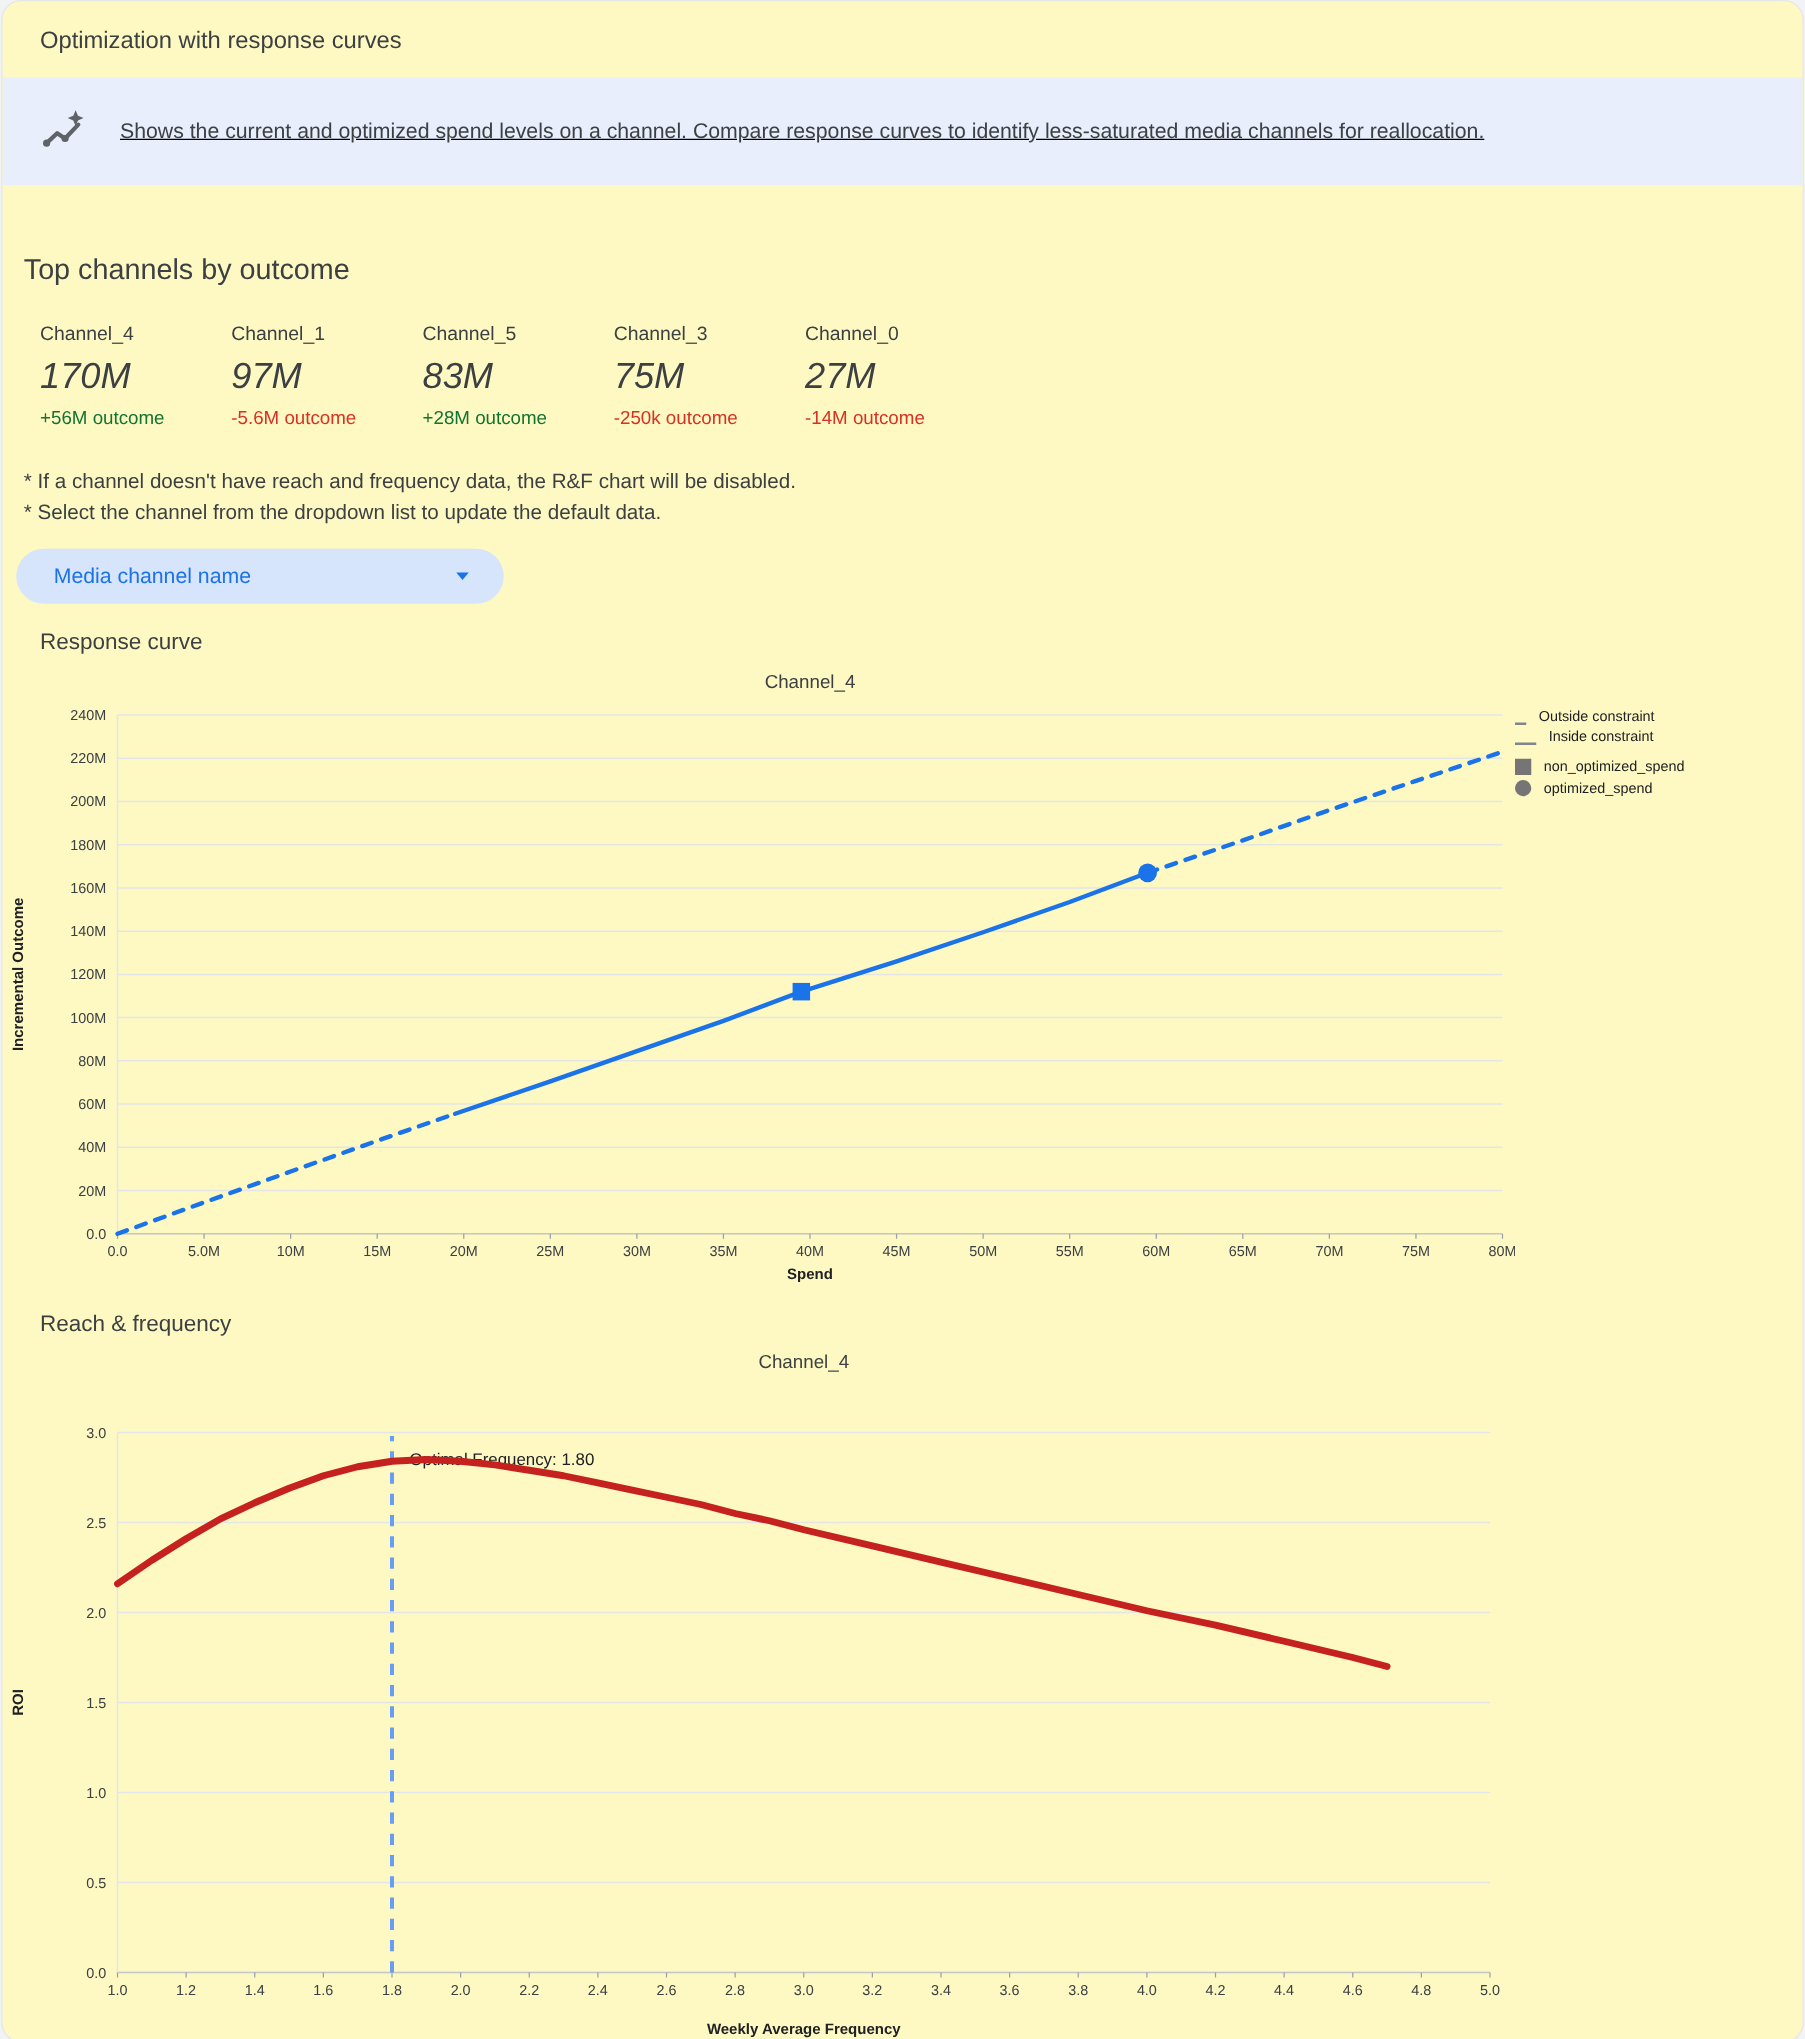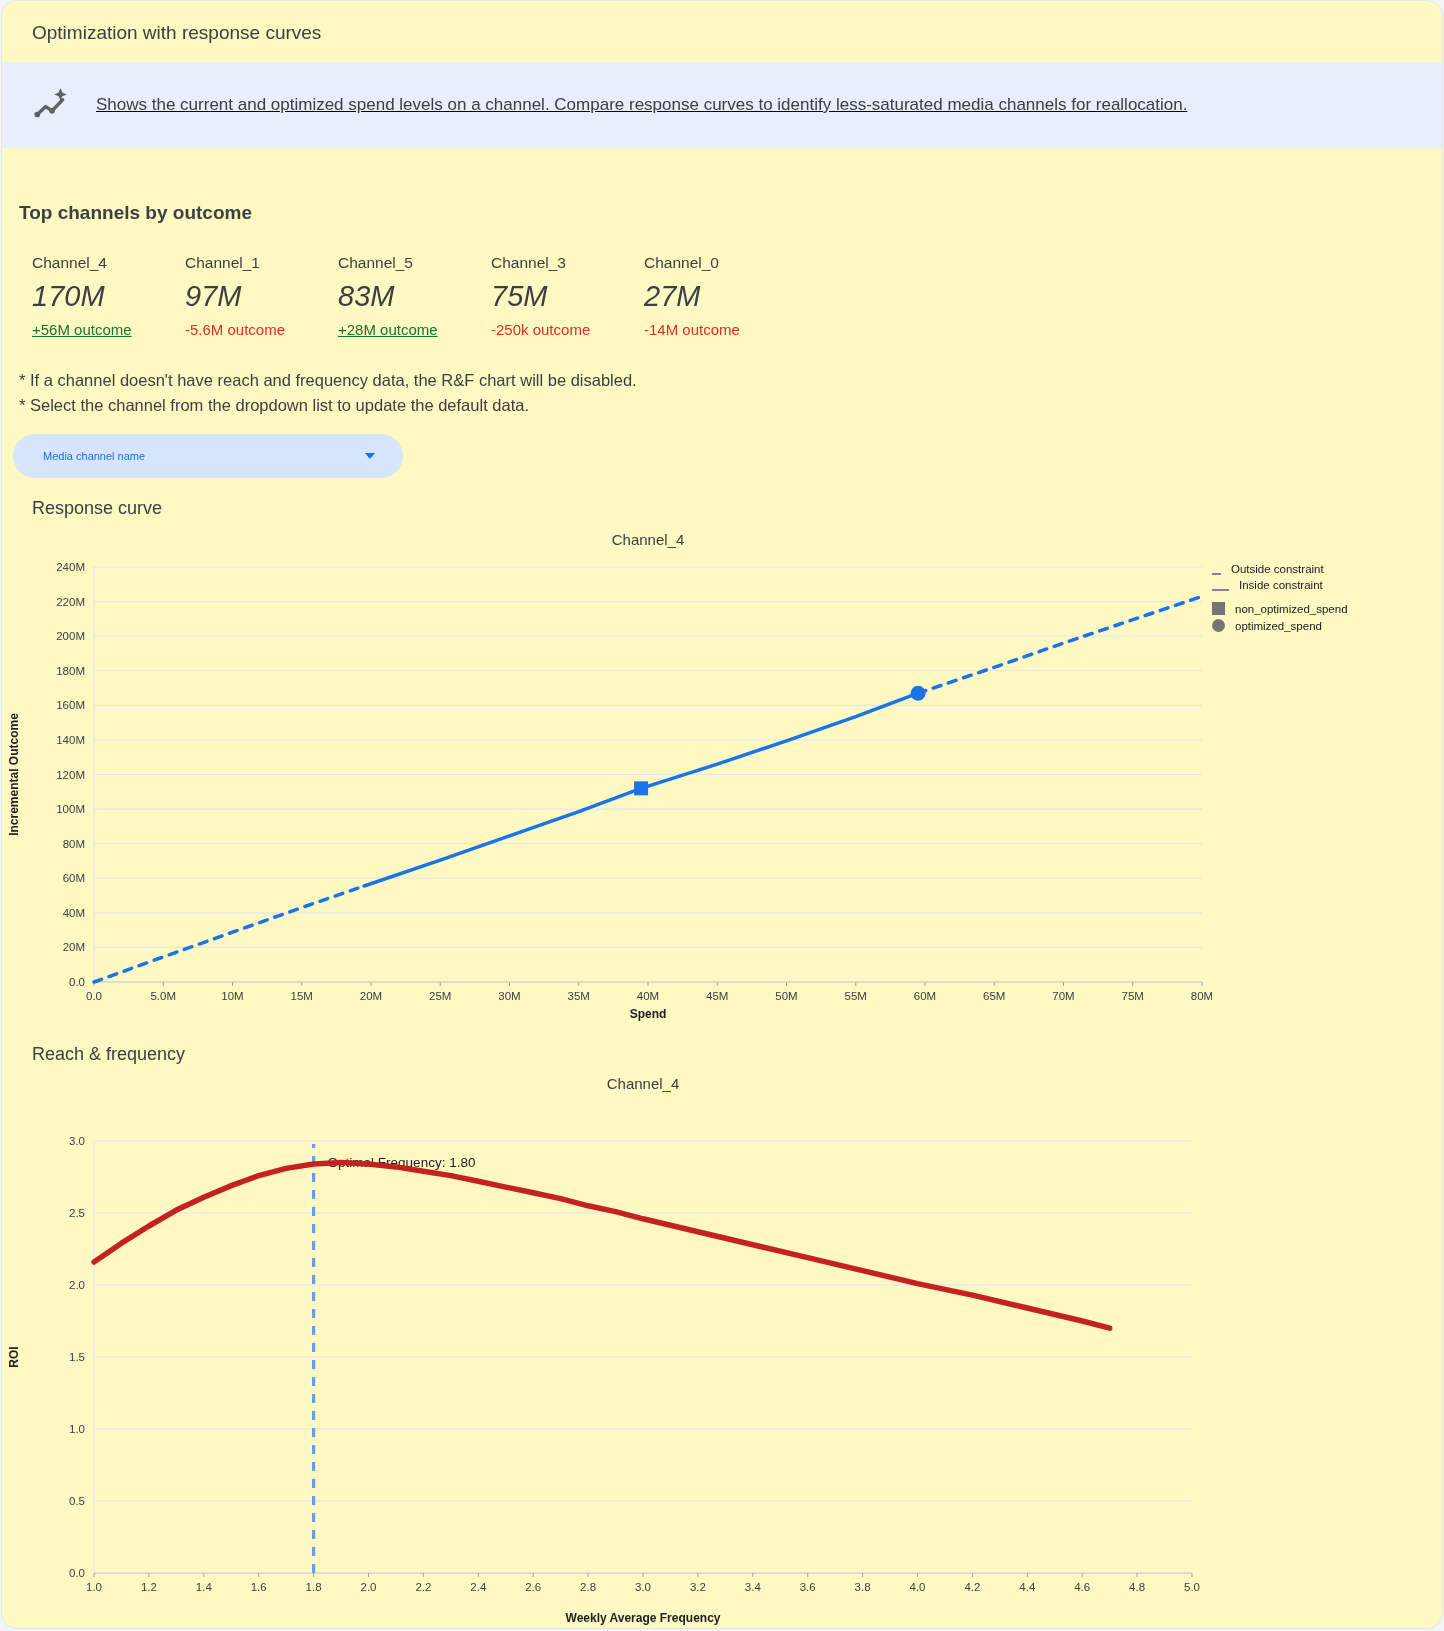--- a/index.html
+++ b/index.html
@@ -1,31 +1,31 @@
 <!DOCTYPE html>
 <html><head>
 <meta charset="utf-8">
 <style>
   html,body{margin:0;padding:0;background:#f1f3f4;font-family:"Liberation Sans","DejaVu Sans",sans-serif;}
   .card{width:1442px;min-height:1621px;background:#fef9c3;border:1px solid #e4e6e8;border-radius:16px;overflow:hidden;margin:0 auto 10px auto;box-sizing:border-box;}
   .titlebar{padding:21px 30px 18px 30px;}
   .page-title{font-size:19px;color:#3c4043;}
   .banner{background:#e8eefb;display:flex;align-items:center;gap:26px;padding:0 30px;height:86px;text-decoration:underline;}
   .banner-text{font-size:17px;color:#3c4043;}
-  .section-h1{font-size:19px;color:#3c4043;margin:54px 0 0 17px;font-weight:bold;}
+  .section-h1{font-size:23px;color:#3c4043;margin:54px 0 0 17px;}
   .channels{display:flex;margin:30px 0 0 30px;}
   .channel{width:153px;}
   .channel-name{font-size:15.5px;color:#3c4043;}
   .channel-value{font-size:29px;color:#3c4043;margin-top:8px;font-style:italic;}
   .channel-delta{font-size:15px;margin-top:8px;}
-  [data-dir="positive"]{color:#137333;text-decoration:underline;}
+  [data-dir="positive"]{color:#137333;}
   [data-dir="negative"]{color:#d93025;}
   .notes{margin:30px 0 0 17px;font-size:16.5px;color:#3c4043;line-height:1.5;}
   .dropdown{margin:16px 0 0 11px;width:390px;height:44px;background:#d6e4fc;border-radius:24px;display:flex;align-items:center;justify-content:space-between;padding:0 28px 0 30px;box-sizing:border-box;cursor:pointer;border:none;}
-  .dropdown-label{font-size:11px;color:#1a73e8;}
+  .dropdown-label{font-size:17px;color:#1a73e8;}
   .caret{width:0;height:0;border-left:5.5px solid transparent;border-right:5.5px solid transparent;border-top:6.5px solid #1a73e8;}
   .section-h2{font-size:18px;color:#3c4043;margin:20px 0 0 30px;}
   .chart-row{display:flex;align-items:flex-start;}
   .legend{margin-top:44px;font-size:11.5px;color:#202124;width:220px;}
   .lg-item{display:flex;align-items:flex-end;gap:10px;margin-bottom:4px;}
   .lg-gap{margin-top:11px;}
   .sw{flex:0 0 auto;}
   .sw-dash{width:9px;border-top:2px solid #80868b;}
   .sw-line{width:17px;border-top:2px solid #80868b;}
   .sw-square{width:13px;height:13px;background:#757575;}

